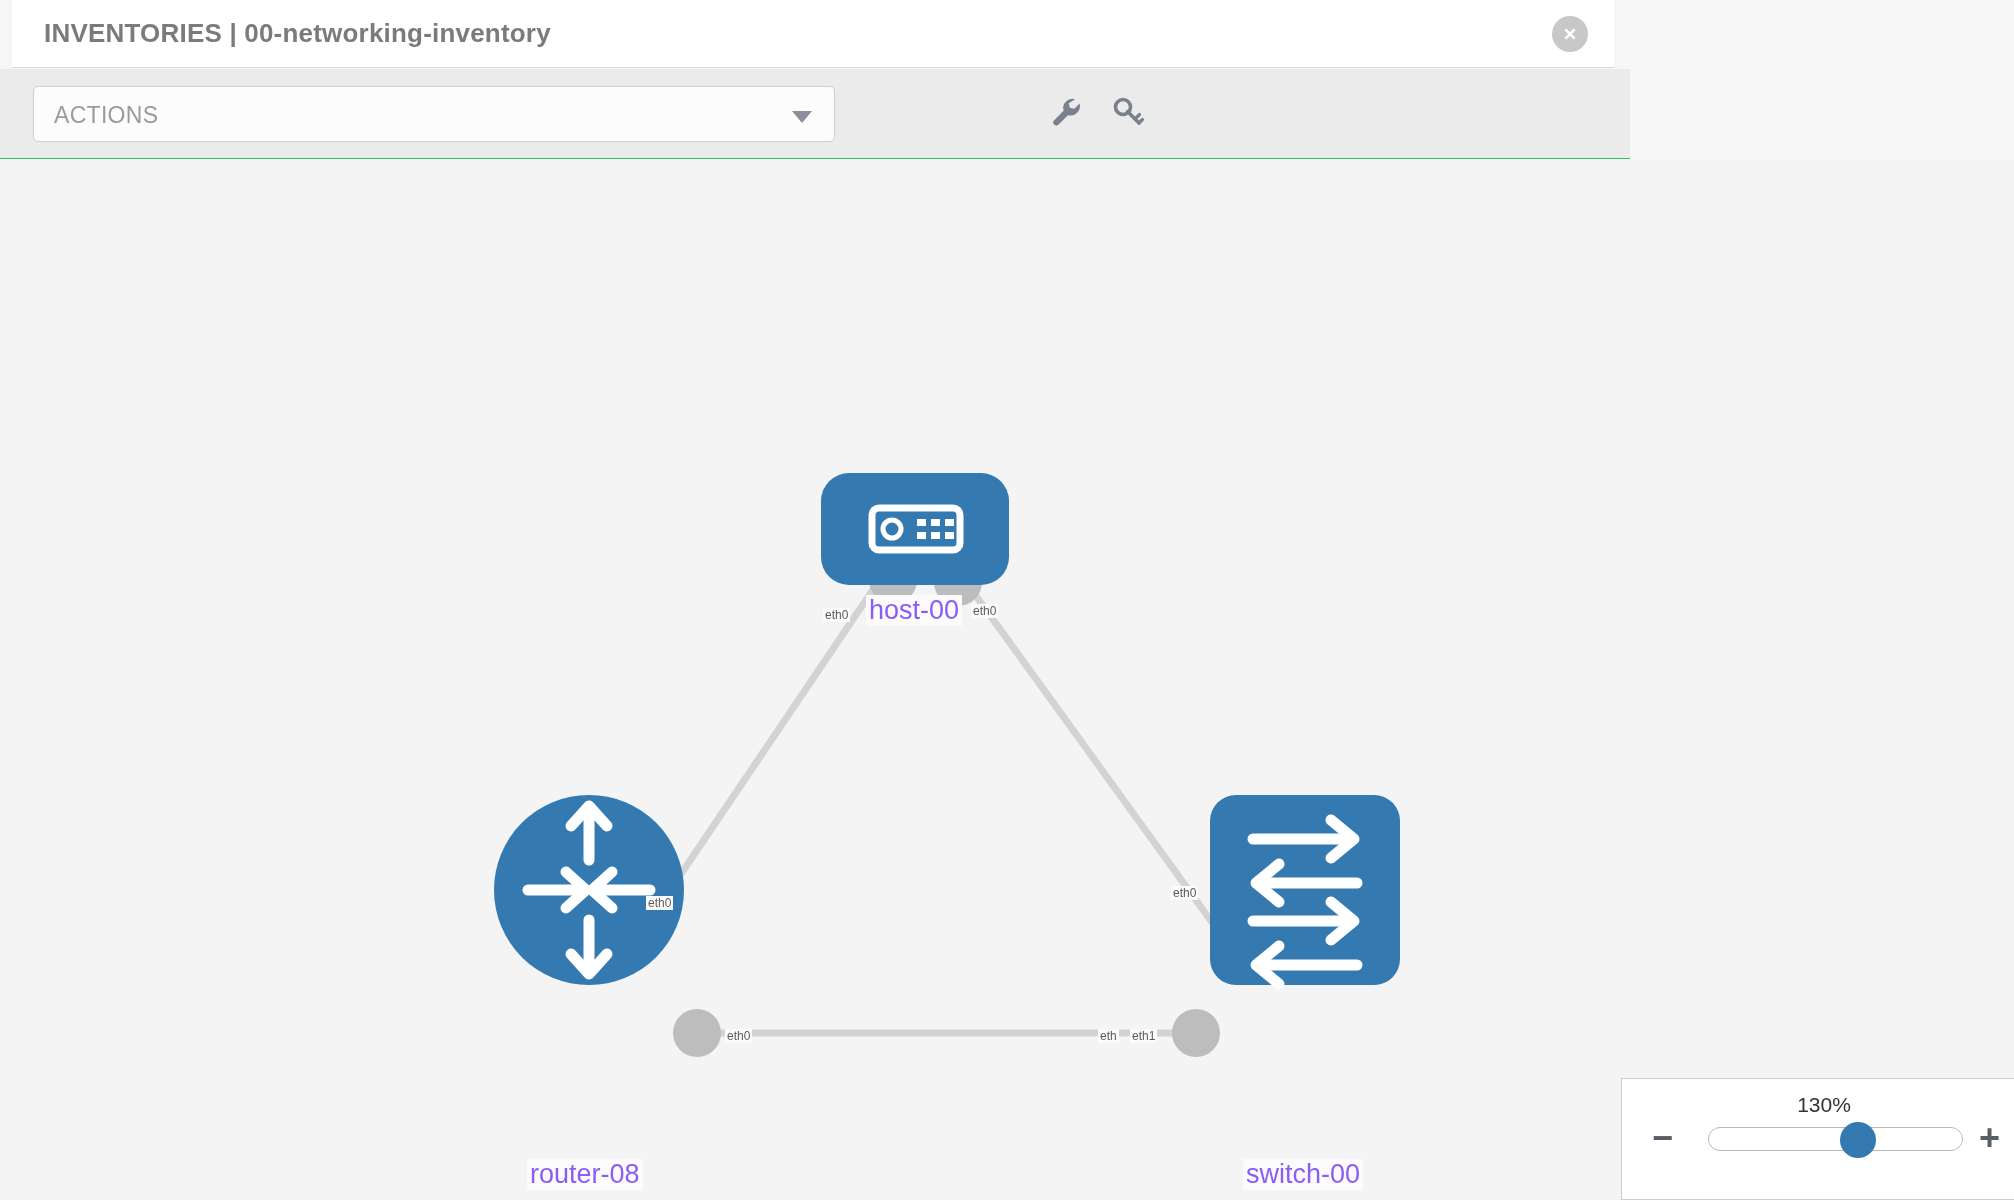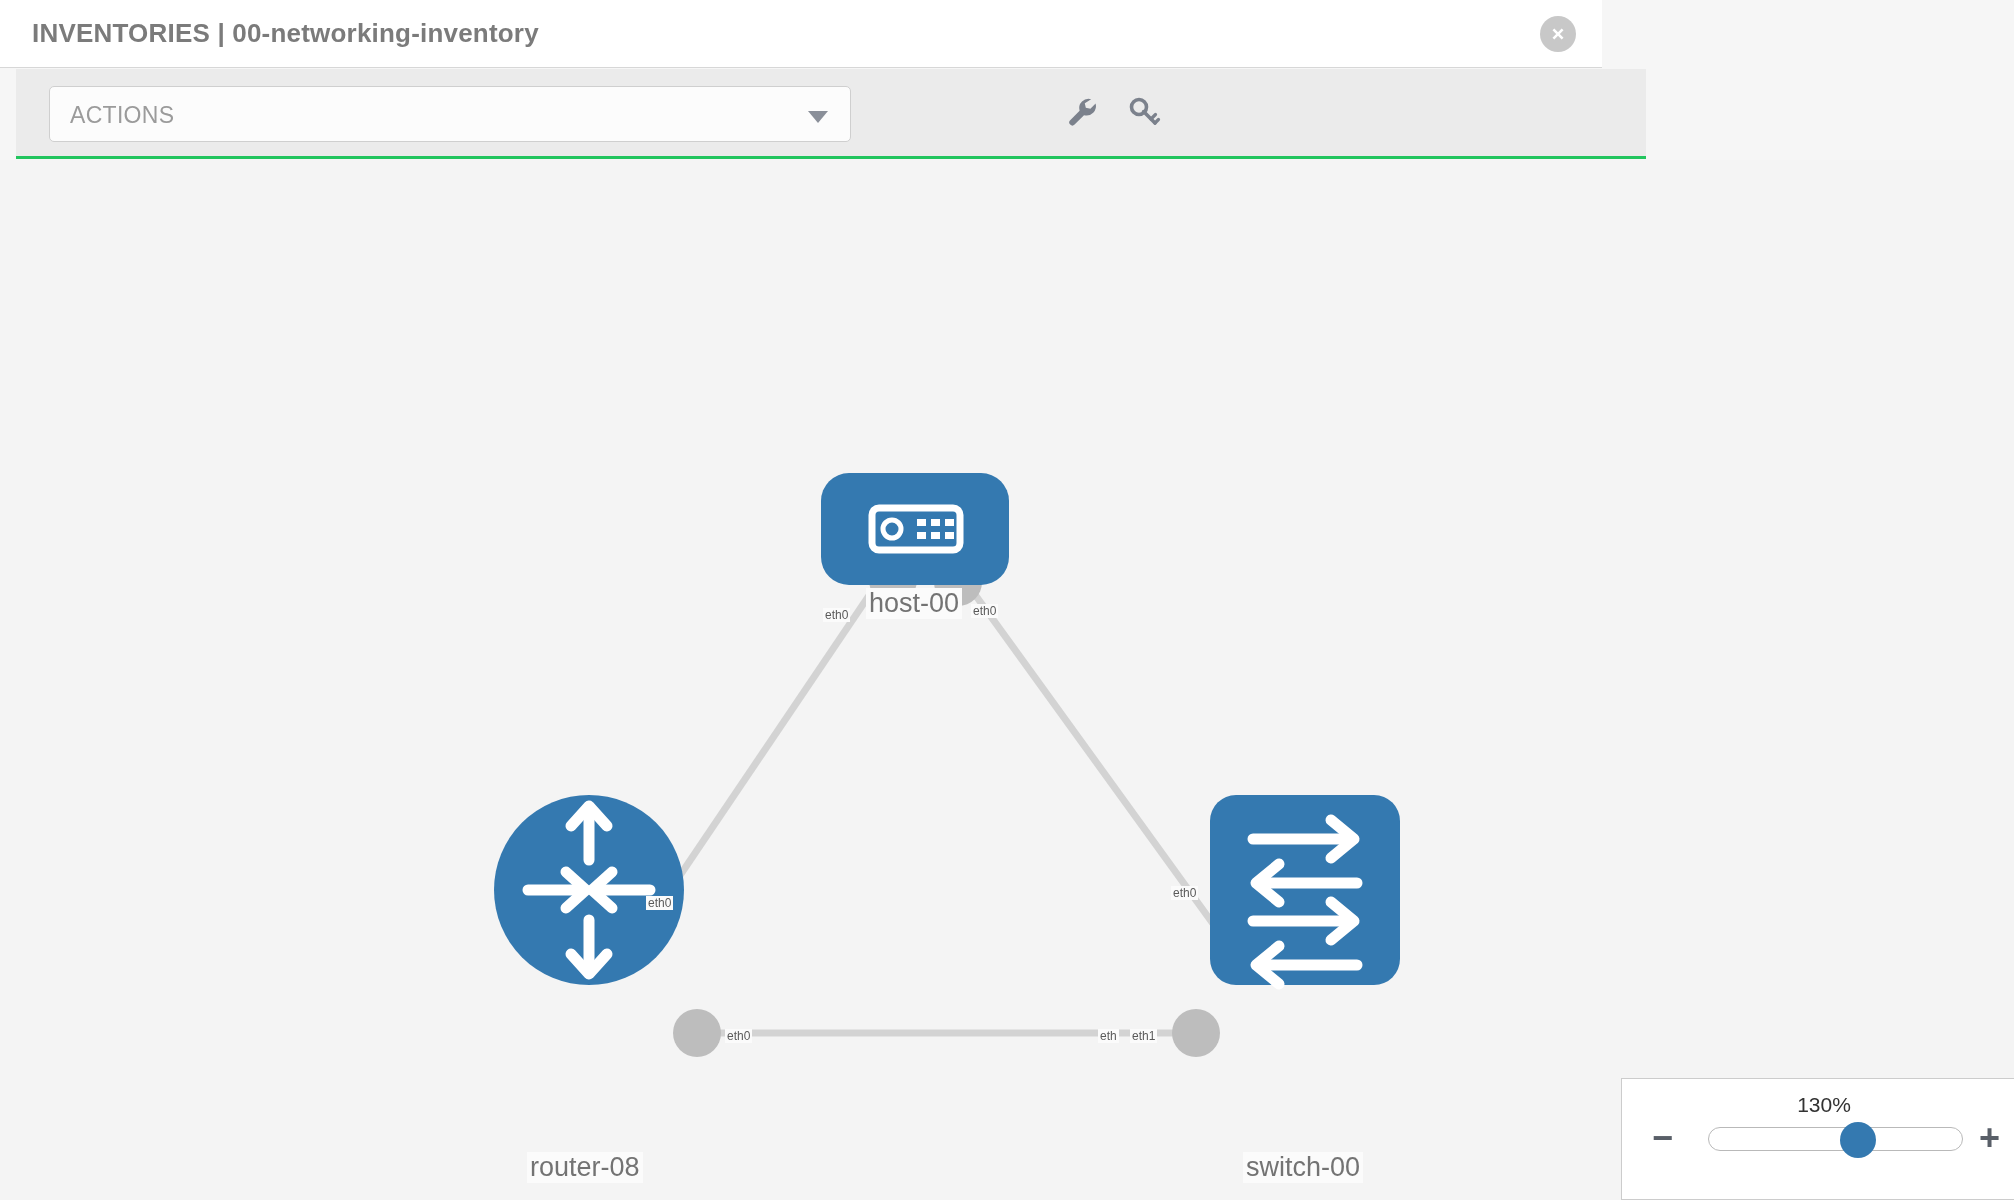--- a/index.html
+++ b/index.html
@@ -5,45 +5,45 @@
   * { box-sizing: border-box; margin: 0; padding: 0; }
   html, body {
     width: 2014px; height: 1200px;
     background: #f6f6f6;
     font-family: "Liberation Sans", sans-serif;
     overflow: hidden;
   }
 
   
   .header {
-    position: absolute; top: 0; left: 0;
+    position: absolute; top: 0; left: 12px;
     width: 1602px; height: 68px;
     background: #ffffff;
     border-bottom: 1px solid #d7d7d7;
   }
   .header-title {
     position: absolute; left: 32px; top: 18px;
     font-size: 26px; font-weight: bold; color: #7b7b7b;
     letter-spacing: .2px; white-space: nowrap;
   }
   .close-btn {
     position: absolute; right: 26px; top: 16px;
     width: 36px; height: 36px; border-radius: 50%;
     background: #c8c8c8;
     display: flex; align-items: center; justify-content: center;
     cursor: pointer;
   }
   .close-btn svg { display: block; }
 
   
   .toolbar {
-    position: absolute; top: 69px; left: 16px;
+    position: absolute; top: 69px; left: 0;
     width: 1630px; height: 90px;
     background: #ebebeb;
-    border-bottom: 3px solid #22c55e;
+    border-bottom: 1px solid #22c55e;
   }
   .actions-select {
     position: absolute; left: 33px; top: 17px;
     width: 802px; height: 56px;
     background: #fcfcfc;
     border: 1px solid #cfcfcf; border-radius: 5px;
     cursor: pointer;
   }
   .actions-label {
     position: absolute; left: 20px; top: 15px;
@@ -81,24 +81,25 @@
   .canvas {
     position: absolute; top: 160px; left: 0;
     width: 2014px; height: 1040px;
     background: #f4f4f4;
     overflow: hidden;
   }
   .topology-svg { position: absolute; top: 0; left: 0; }
 
   .node-label {
     position: absolute;
-    font-size: 27px; color: #737373;
+    font-size: 27px; color: #8b5cf6;
     background: #fbfbfb;
     padding: 0 3px;
     white-space: nowrap;
+    margin-top: 7px;
   }
   .iface-label {
     position: absolute;
     font-size: 12px; color: #5a5a5a;
     background: #fbfbfb;
     padding: 0 2px;
     white-space: nowrap;
   }
 
   

